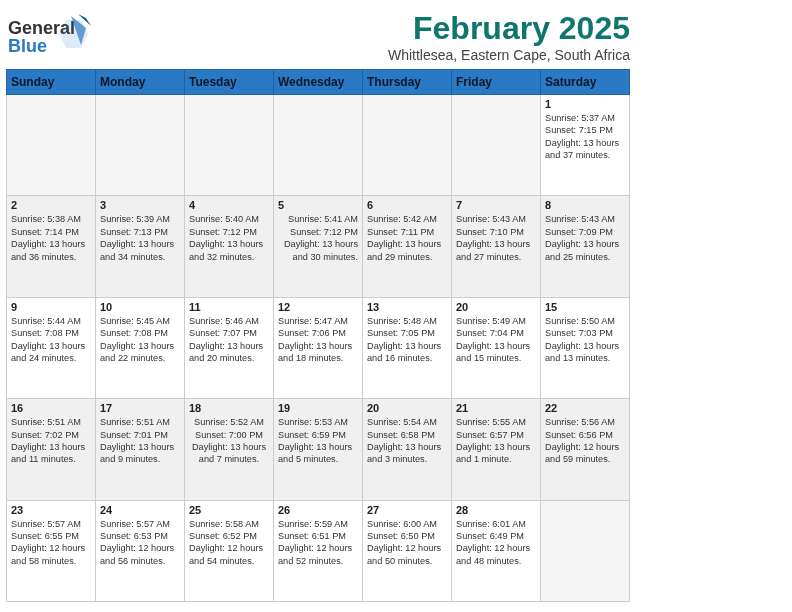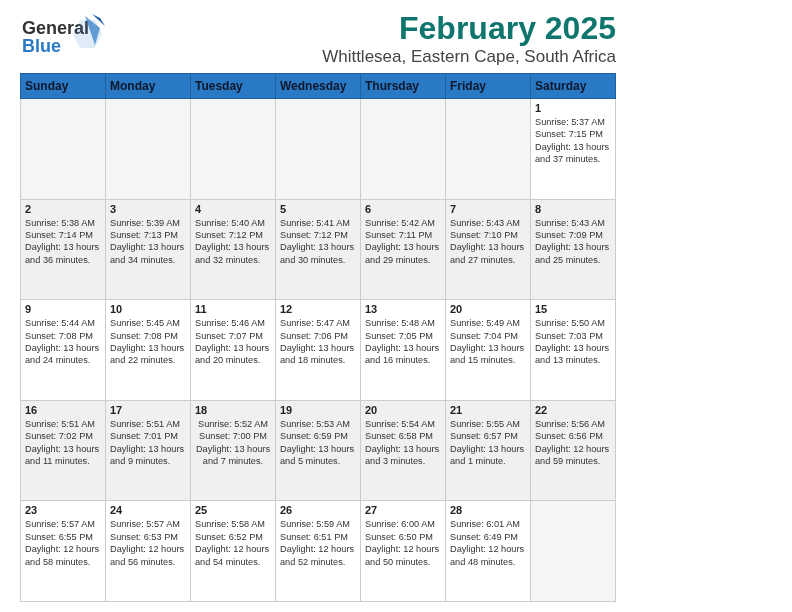--- a/index.html
+++ b/index.html
@@ -6,21 +6,21 @@
     body {
       font-family: Arial, sans-serif;
       background: #fff;
       width: 792px;
       height: 612px;
       overflow: hidden;
     }
     .page {
       width: 636px;
       height: 612px;
-      padding: 10px 20px;
+      padding: 10px 6px;
       display: flex;
       flex-direction: column;
     }
     .header {
       display: flex;
       justify-content: space-between;
       align-items: flex-start;
       margin-bottom: 6px;
     }
     .logo {
@@ -30,21 +30,21 @@
     }
     .title-block {
       text-align: right;
     }
     .month-title {
       font-size: 32px;
       font-weight: bold;
       color: #0f766e;
     }
     .location {
-      font-size: 17px;
+      font-size: 14px;
       color: #444;
       text-align: center;
     }
     .calendar {
       flex: 1;
       border: 1px solid #ccc;
       border-collapse: collapse;
       width: 100%;
       table-layout: fixed;
     }
@@ -150,21 +150,21 @@
           </td>
           <td class="shaded">
             <span class="day-num">4</span>
             <div class="day-info" style="white-space: pre-line;">Sunrise: 5:40 AM
 Sunset: 7:12 PM
 Daylight: 13 hours
 and 32 minutes.</div>
           </td>
           <td class="shaded">
             <span class="day-num">5</span>
-            <div class="day-info" style="white-space: pre-line;">Sunrise: 5:41 AM
+            <div class="day-info" style="white-space: pre-line; text-align: right;">Sunrise: 5:41 AM
 Sunset: 7:12 PM
 Daylight: 13 hours
 and 30 minutes.</div>
           </td>
           <td class="shaded">
             <span class="day-num">6</span>
             <div class="day-info" style="white-space: pre-line;">Sunrise: 5:42 AM
 Sunset: 7:11 PM
 Daylight: 13 hours
 and 29 minutes.</div>

